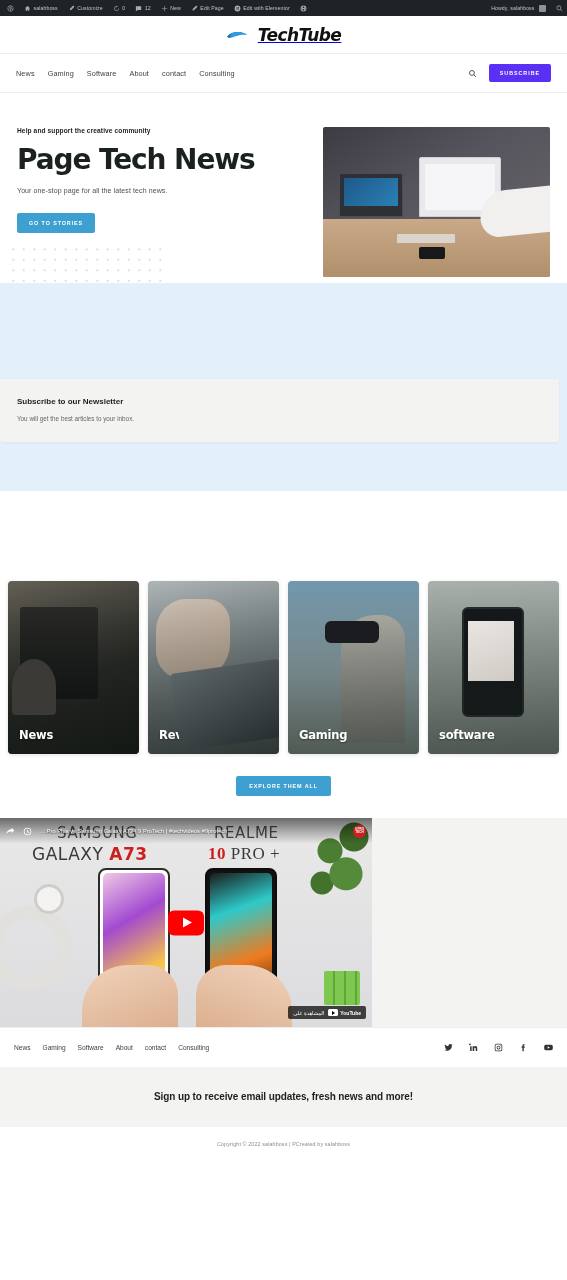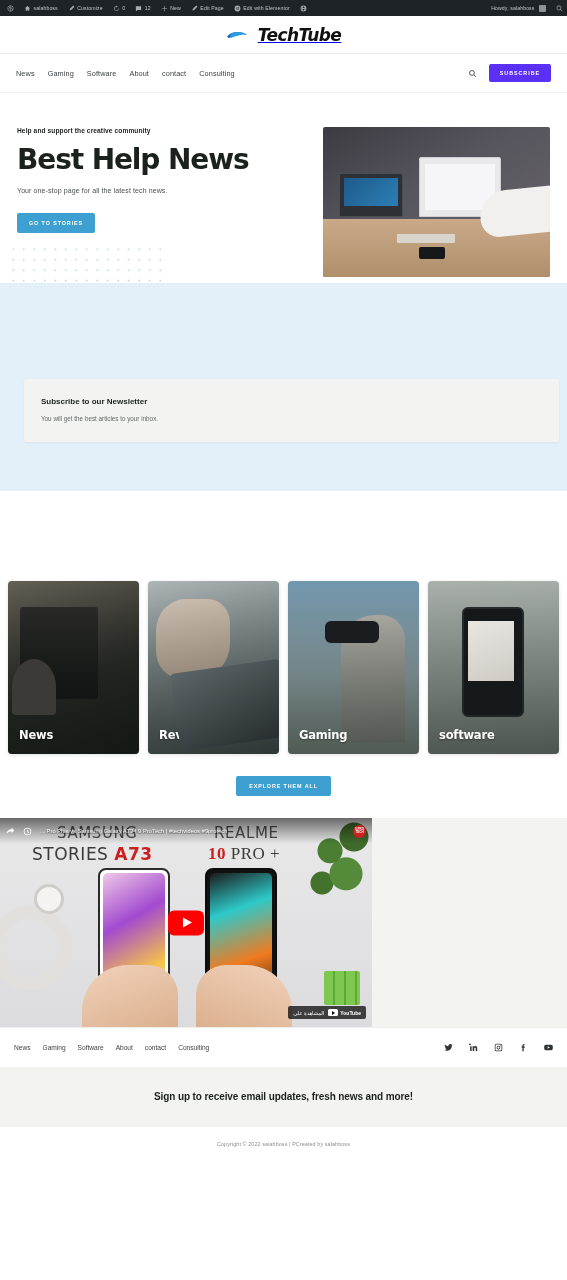--- a/index.html
+++ b/index.html
@@ -145,21 +145,21 @@
 
   
   .blue-band {
     background: #e3f0f9;
     padding: 0 0 0 0;
     position: relative;
     height: 208px;
     margin-top: 6px;
   }
   .nl-card {
-    position: absolute; left: 24px; right: 8px; top: 96px;
+    position: absolute; left: 0; right: 8px; top: 96px;
     background: #f3f4f1; border-radius: 3px;
     padding: 18px 17px 20px 17px;
     box-shadow: 0 1px 3px rgba(0,0,0,.05);
   }
   .nl-title { font-size: 8px; font-weight: 700; color: #1d211e; margin-bottom: 9px; }
   .nl-sub { font-size: 6.3px; color: #63676a; }
 
   .white-gap { background: #fff; height: 90px; }
 
   
@@ -519,21 +519,21 @@
           <path d="M15.5 15.5L21 21"></path>
       </svg>
     </span>
     <button class="btn-subscribe">SUBSCRIBE</button>
   </div>
 </div>
 
 <section class="hero">
   <div class="hero-left">
     <div class="eyebrow">Help and support the creative community</div>
-    <h1 class="hero-title">Best Help News</h1>
+    <h1 class="hero-title">Page Tech News</h1>
     <div class="hero-sub">Your one-stop page for all the latest tech news.</div>
     <button class="btn-stories">GO TO STORIES</button>
   </div>
   <div class="hero-img">
     <div class="desk"></div>
     <div class="lap1"></div>
     <div class="lap2"></div>
     <div class="pad"></div>
     <div class="phone"></div>
     <div class="arm"></div>
@@ -575,21 +575,21 @@
 </section>
 
 <section class="promo">
 
   <div class="video">
     <div class="headphones"></div>
     <div class="watch"></div>
     <div class="plant"></div>
 
     <div class="brand-sam">SAMSUNG</div>
-    <div class="brand-gal"><span>STORIES </span><b>A73</b></div>
+    <div class="brand-gal"><span>GALAXY </span><b>A73</b></div>
     <div class="brand-real">REALME</div>
     <div class="brand-ten"><b>10</b><span> PRO +</span></div>
 
     <div class="ph-left">
         <div class="scr"></div>
       </div>
     <div class="ph-right">
         <div class="scr"></div>
       </div>
     <div class="hand-l"></div>

